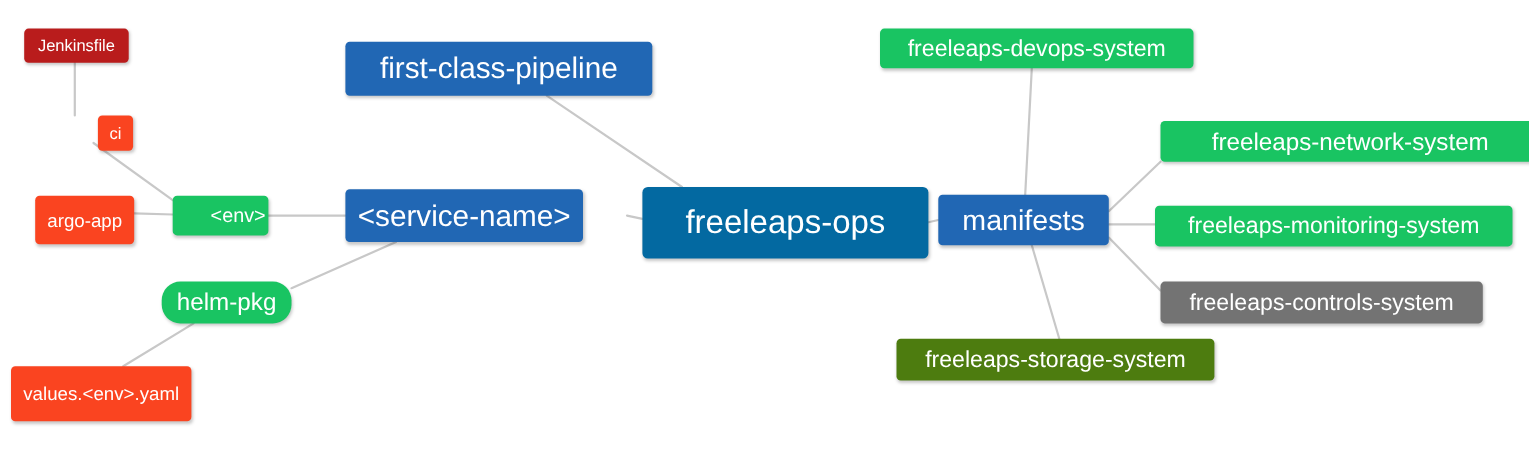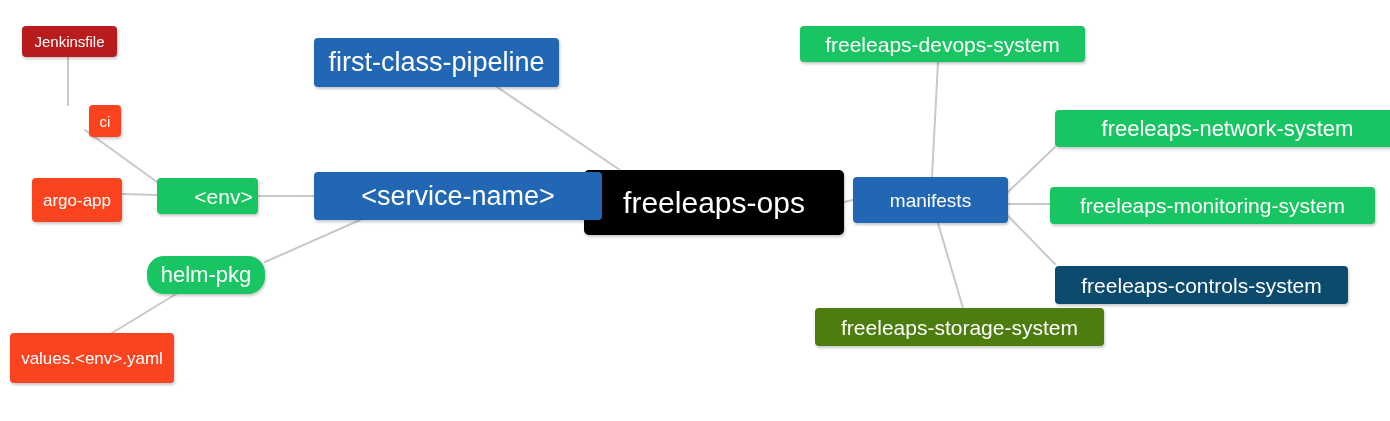--- a/index.html
+++ b/index.html
@@ -61,33 +61,33 @@
       <line x1="68" y1="105" x2="68" y2="57" stroke="#c8c8c8" stroke-width="2" stroke-linecap="round"></line>
       <line x1="157" y1="195" x2="122" y2="194" stroke="#c8c8c8" stroke-width="2" stroke-linecap="round"></line>
       <line x1="176" y1="294" x2="112" y2="333" stroke="#c8c8c8" stroke-width="2" stroke-linecap="round"></line>
       <line x1="932" y1="177" x2="938" y2="62" stroke="#c8c8c8" stroke-width="2" stroke-linecap="round"></line>
       <line x1="1008" y1="192" x2="1055" y2="147" stroke="#c8c8c8" stroke-width="2" stroke-linecap="round"></line>
       <line x1="1008" y1="204" x2="1050" y2="204" stroke="#c8c8c8" stroke-width="2" stroke-linecap="round"></line>
       <line x1="1008" y1="216" x2="1055" y2="264" stroke="#c8c8c8" stroke-width="2" stroke-linecap="round"></line>
       <line x1="938" y1="223" x2="963" y2="308" stroke="#c8c8c8" stroke-width="2" stroke-linecap="round"></line>
     </svg>
   <div id="node-layer">
-      <div class="node root" style="left: 584px; top: 170px; width: 260px; height: 65px; background: #000000; font-size: 30px;">
+      <div class="node root" style="left: 584px; top: 170px; width: 260px; height: 65px; background: #0369a1; font-size: 30px;">
         <span class="node-label">freeleaps-ops</span>
       </div>
-      <div class="node" style="left: 314px; top: 172px; width: 288px; height: 48px; background: rgb(33, 103, 180); font-size: 27px; text-align: right;">
+      <div class="node" style="left: 314px; top: 172px; width: 216px; height: 48px; background: rgb(33, 103, 180); font-size: 27px; text-align: right;">
         <span class="node-label">&lt;service-name&gt;</span>
       </div>
-      <div class="node" style="left: 853px; top: 177px; width: 155px; height: 46px; background: rgb(33, 103, 180); font-size: 19px;">
+      <div class="node" style="left: 853px; top: 177px; width: 155px; height: 46px; background: rgb(33, 103, 180); font-size: 26px;">
         <span class="node-label">manifests</span>
       </div>
-      <div class="node" style="left: 314px; top: 38px; width: 245px; height: 49px; background: rgb(33, 103, 180); font-size: 27px;">
+      <div class="node" style="left: 314px; top: 38px; width: 279px; height: 49px; background: rgb(33, 103, 180); font-size: 27px;">
         <span class="node-label">first-class-pipeline</span>
       </div>
-      <div class="node" style="left: 157px; top: 178px; width: 101px; height: 36px; background: rgb(25, 196, 98); font-size: 21px; padding-left: 32px;">
+      <div class="node" style="left: 157px; top: 178px; width: 87px; height: 36px; background: rgb(25, 196, 98); font-size: 18px; padding-left: 32px;">
         <span class="node-label">&lt;env&gt;</span>
       </div>
       <div class="node" style="left: 147px; top: 256px; width: 118px; height: 38px; background: rgb(25, 196, 98); font-size: 22px; border-radius: 17px;">
         <span class="node-label">helm-pkg</span>
       </div>
       <div class="node" style="left: 53px; top: 105px; width: 32px; height: 32px; background: rgb(250, 68, 32); font-size: 15px; margin-left: 36px;">
         <span class="node-label">ci</span>
       </div>
       <div class="node" style="left: 22px; top: 26px; width: 95px; height: 31px; background: #b91c1c; font-size: 15px;">
         <span class="node-label">Jenkinsfile</span>
@@ -100,20 +100,20 @@
       </div>
       <div class="node" style="left: 800px; top: 26px; width: 285px; height: 36px; background: rgb(25, 196, 98); font-size: 21px;">
         <span class="node-label">freeleaps-devops-system</span>
       </div>
       <div class="node" style="left: 1055px; top: 110px; width: 345px; height: 37px; background: rgb(25, 196, 98); font-size: 22px;">
         <span class="node-label">freeleaps-network-system</span>
       </div>
       <div class="node" style="left: 1050px; top: 187px; width: 325px; height: 37px; background: rgb(25, 196, 98); font-size: 21px;">
         <span class="node-label">freeleaps-monitoring-system</span>
       </div>
-      <div class="node" style="left: 1055px; top: 266px; width: 293px; height: 38px; background: #0c4a6e; font-size: 21px;">
+      <div class="node" style="left: 1055px; top: 256px; width: 293px; height: 38px; background: #737373; font-size: 21px;">
         <span class="node-label">freeleaps-controls-system</span>
       </div>
       <div class="node" style="left: 815px; top: 308px; width: 289px; height: 38px; background: #4d7c0f; font-size: 21px;">
         <span class="node-label">freeleaps-storage-system</span>
       </div>
     </div>
 </div>
 
 </body></html>

